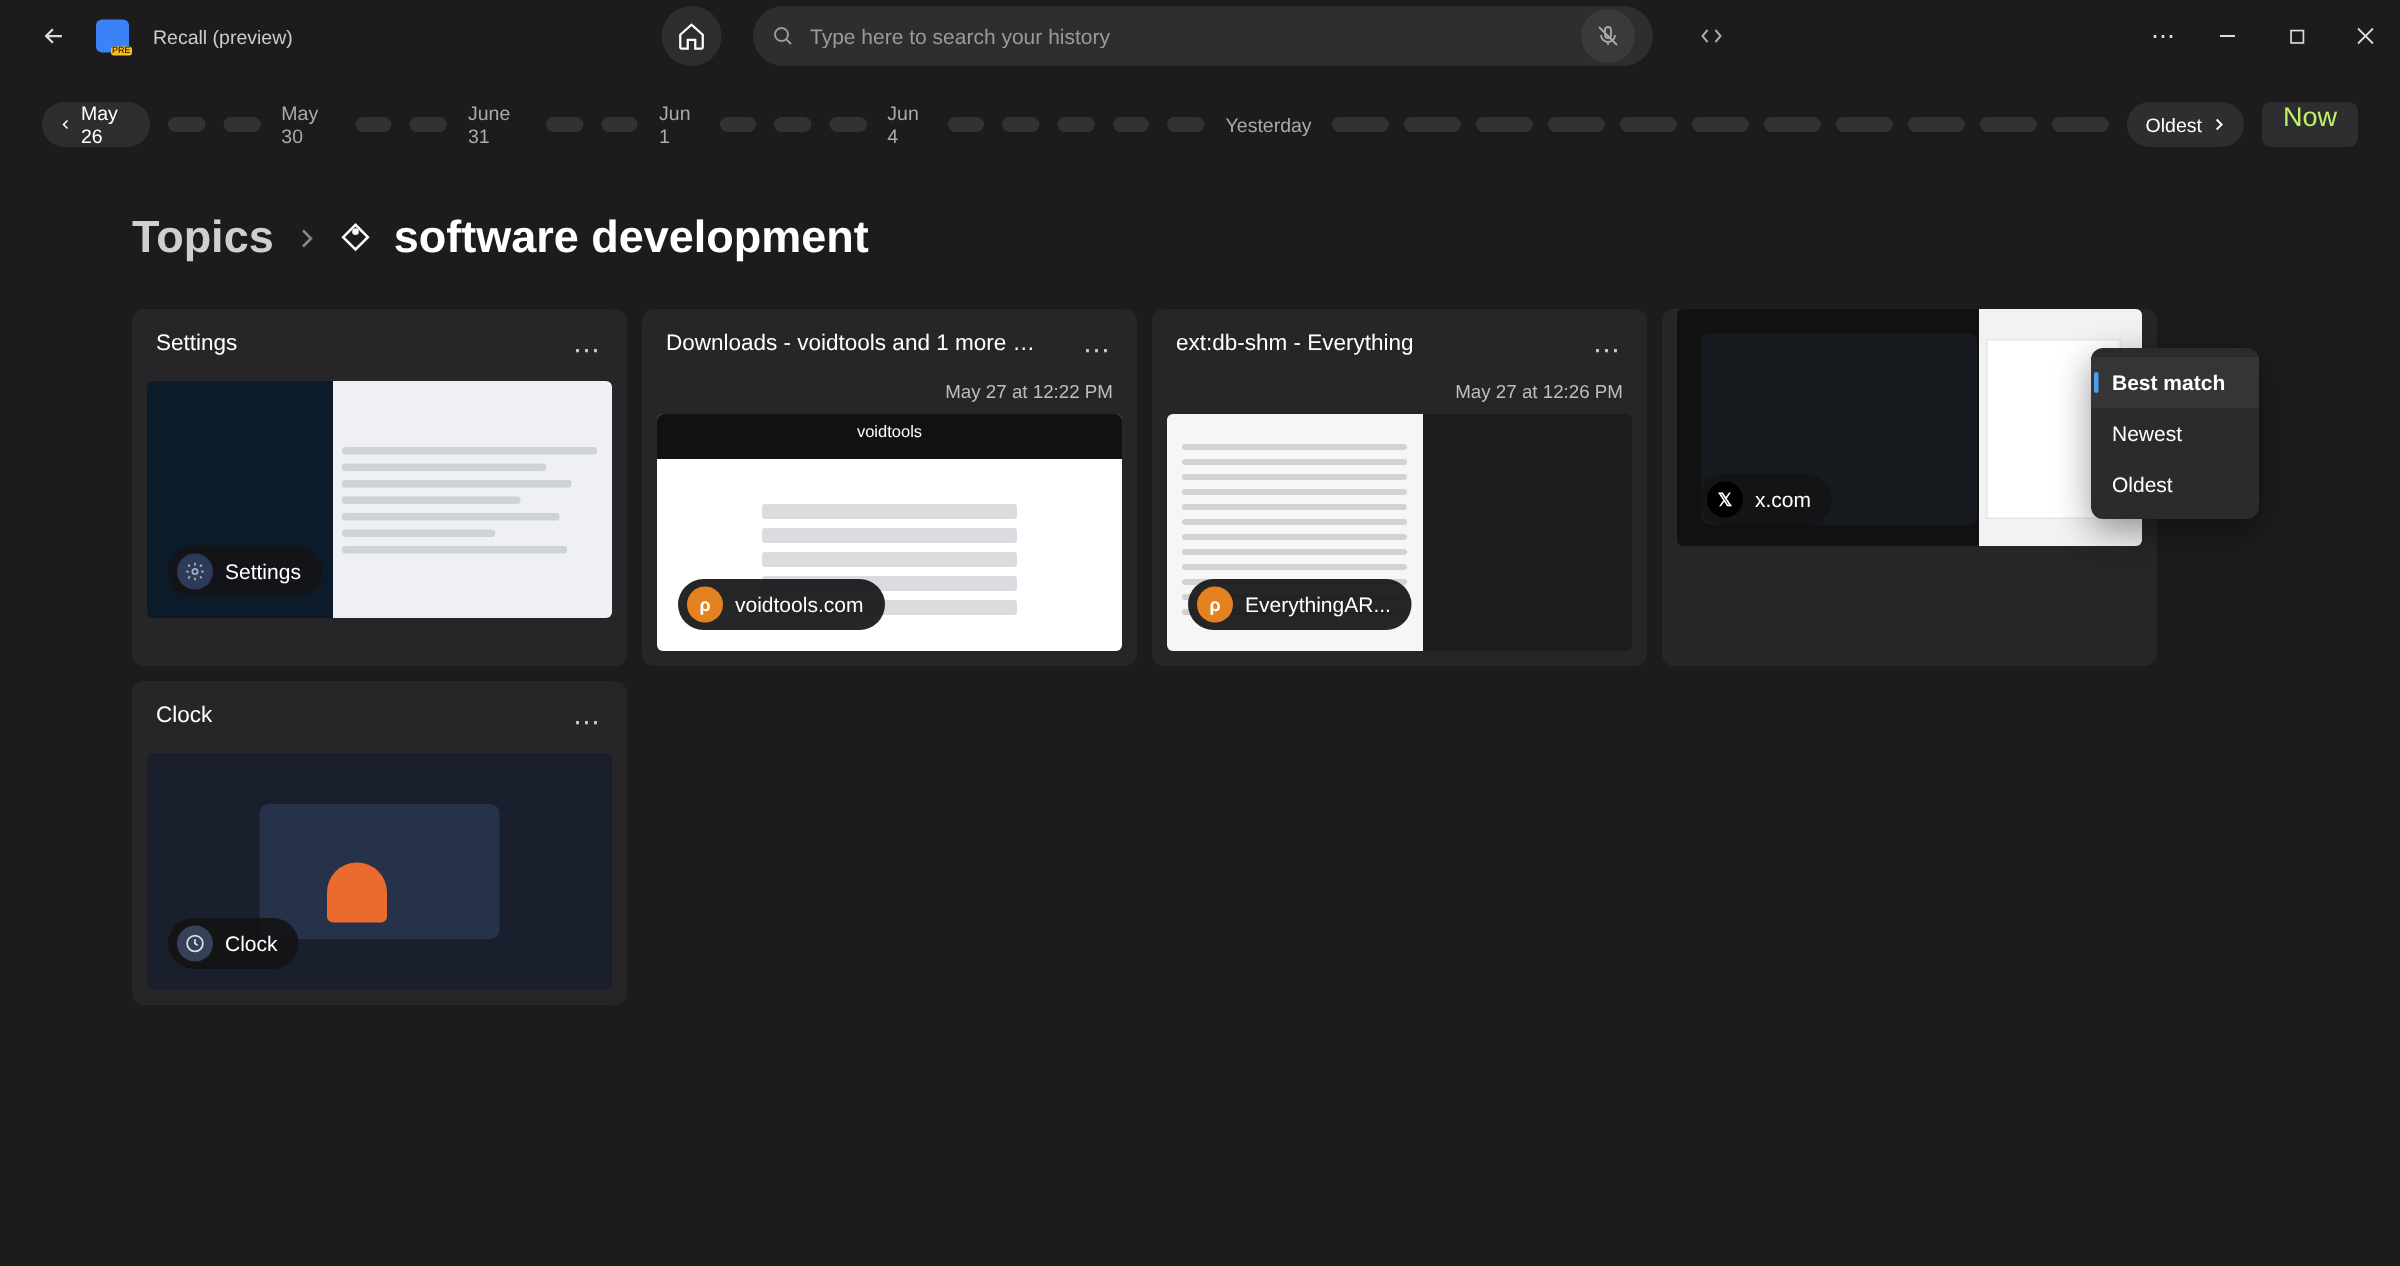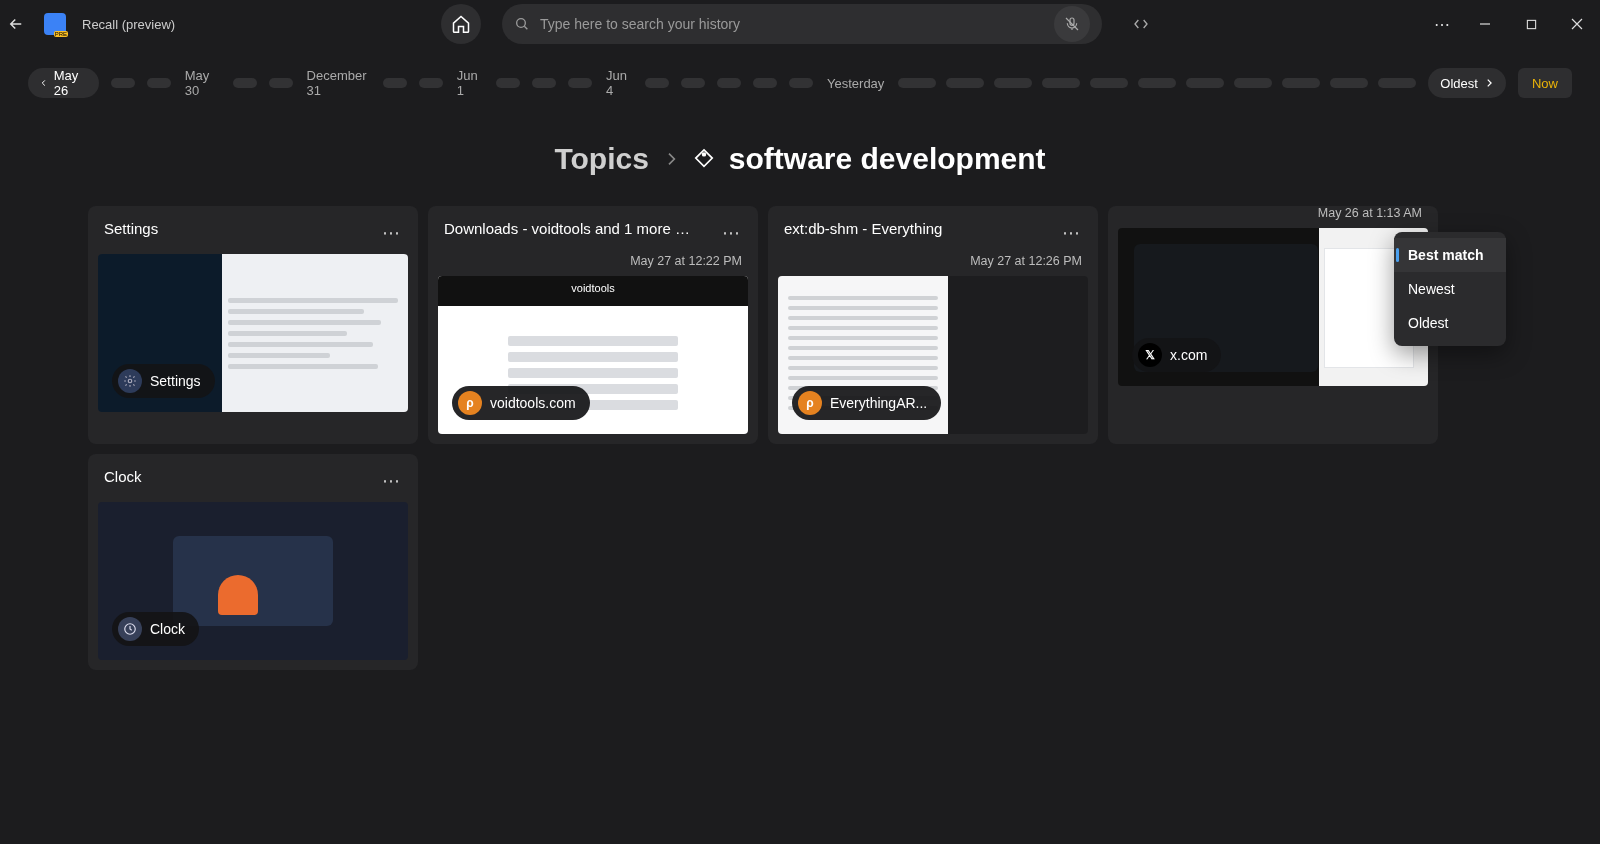--- a/index.html
+++ b/index.html
@@ -11,21 +11,21 @@
   color: #fff;
   overflow: hidden;
   position: relative;
 }
 
 
 .titlebar {
   height: 48px;
   display: flex;
   align-items: center;
-  padding: 0 4px;
+  padding: 0 24px;
   position: relative;
 }
 .titlebar-left {
   display: flex;
   align-items: center;
   gap: 16px;
   width: 400px;
 }
 .back-btn {
   width: 24px;
@@ -164,35 +164,34 @@
   background: #323234;
   border-radius: 5px;
 }
 .tl-spacer { flex: 1; display: flex; gap: 10px; align-items: center; }
 .tl-now-btn {
   background: #2e2e30;
   height: 30px;
   border-radius: 6px;
   padding: 0 14px;
   display: flex;
-  align-items: center;
-  color: #eab308;
-  font-size: 13px;
+  align-items: flex-start;
+  color: #bef264;
+  font-size: 18px;
   cursor: pointer;
 }
 
 
 .breadcrumb {
   display: flex;
   align-items: center;
   gap: 14px;
   padding: 20px 88px 30px 88px;
   font-size: 30px;
   font-weight: 600;
-  justify-content: center;
 }
 .bc-topics { color: #cfcfcf; cursor: pointer; }
 .bc-chevron { color: #888; font-size: 22px; }
 .bc-tag-icon { color: #fff; }
 .bc-current { color: #fff; }
 
 
 .cards {
   display: grid;
   grid-template-columns: repeat(4, 330px);
@@ -454,21 +453,21 @@
     <svg width="10" height="10" viewBox="0 0 24 24" fill="none" stroke="currentColor" stroke-width="3">
         <path d="M15 4l-8 8 8 8"></path>
       </svg>
     <span>May 26</span>
   </div>
   <span class="tl-seg"></span>
   <span class="tl-seg"></span>
   <span class="tl-label">May 30</span>
   <span class="tl-seg"></span>
   <span class="tl-seg"></span>
-  <span class="tl-label">December 31</span>
+  <span class="tl-label">June 31</span>
   <span class="tl-seg"></span>
   <span class="tl-seg"></span>
   <span class="tl-label">Jun 1</span>
   <span class="tl-seg"></span>
   <span class="tl-seg"></span>
   <span class="tl-seg"></span>
   <span class="tl-label">Jun 4</span>
   <span class="tl-seg"></span>
   <span class="tl-seg"></span>
   <span class="tl-seg"></span>
@@ -587,21 +586,20 @@
           <div></div>
         </div>
       <div class="thumb-badge">
         <span class="badge-icon orange">ρ</span>
         <span>EverythingAR...</span>
       </div>
     </div>
   </div>
 
   <div class="card">
-    <div class="card-date">May 26 at 1:13 AM</div>
     <div class="thumb xcom">
       <div class="xblob"></div>
         <div class="xblob2"></div>
       <div class="thumb-badge">
         <span class="badge-icon x">𝕏</span>
         <span>x.com</span>
       </div>
     </div>
   </div>
 

